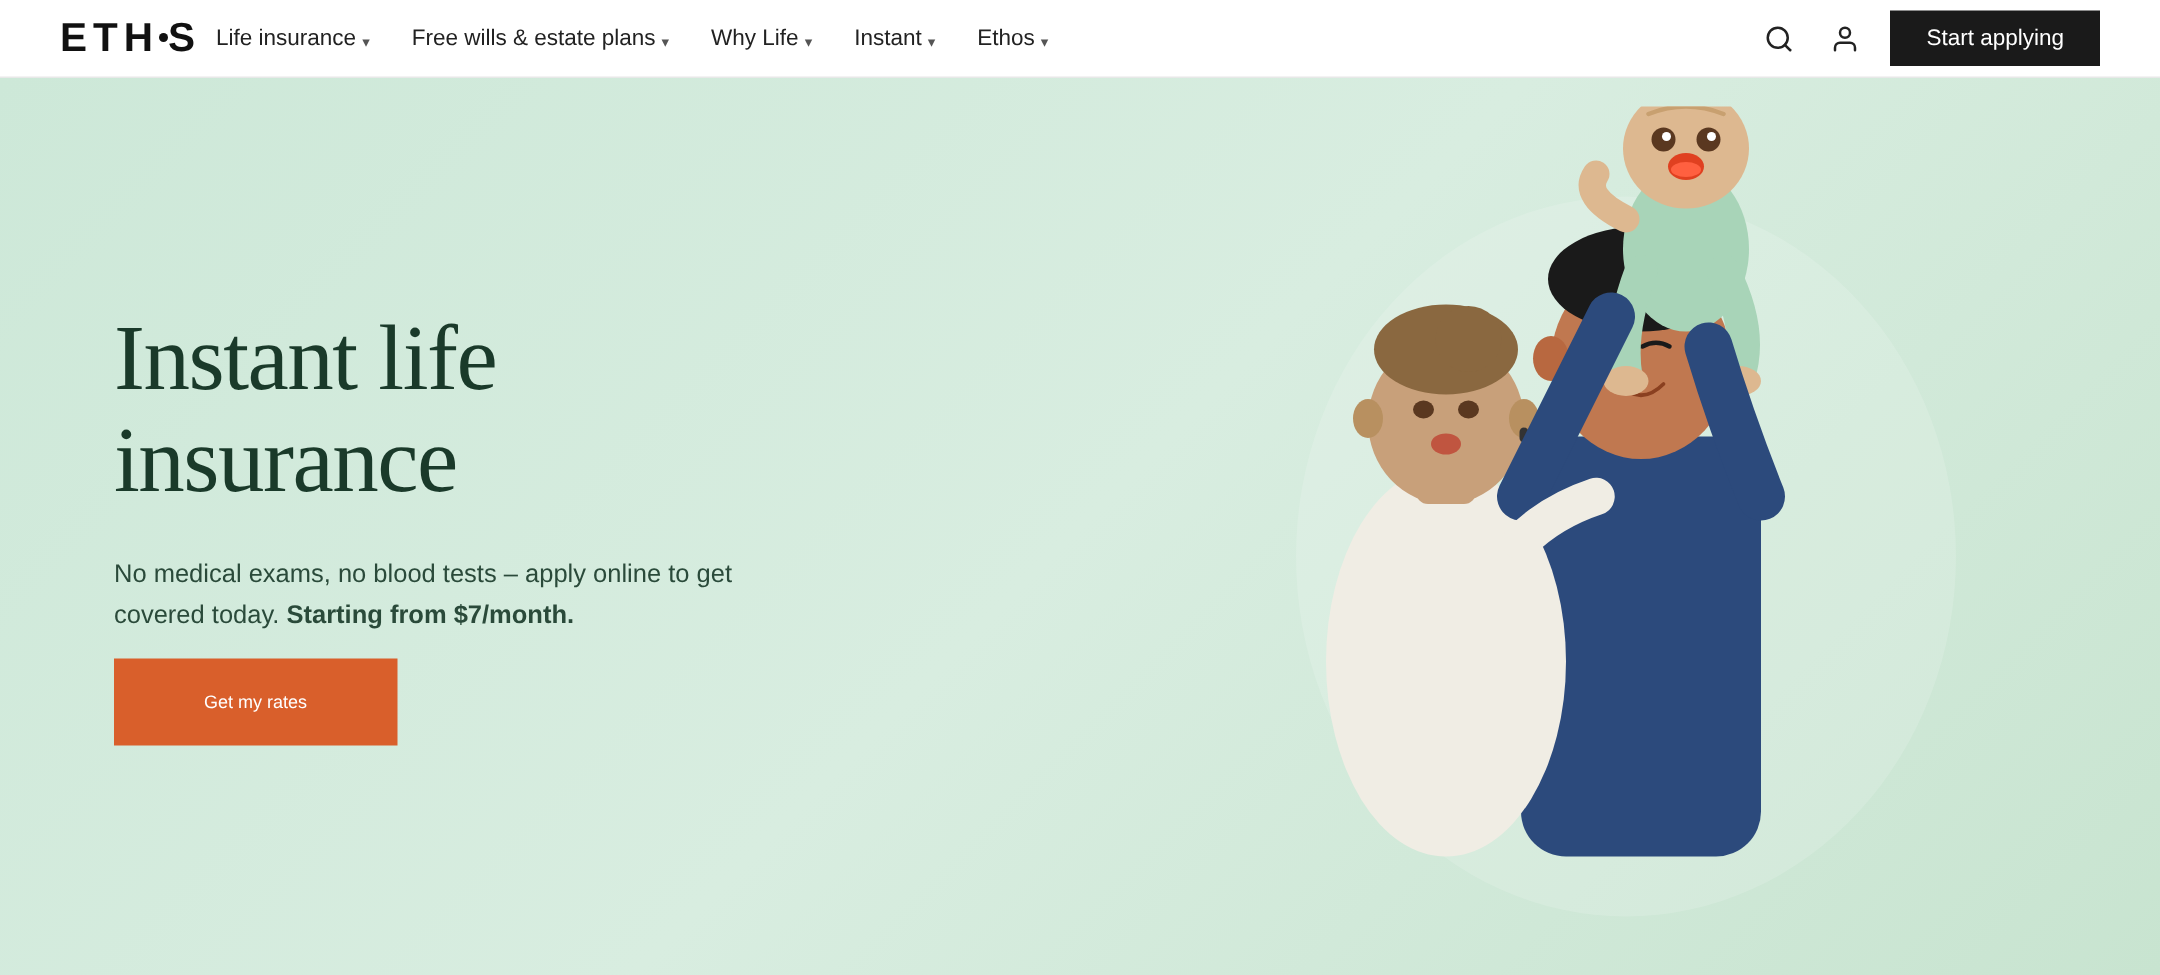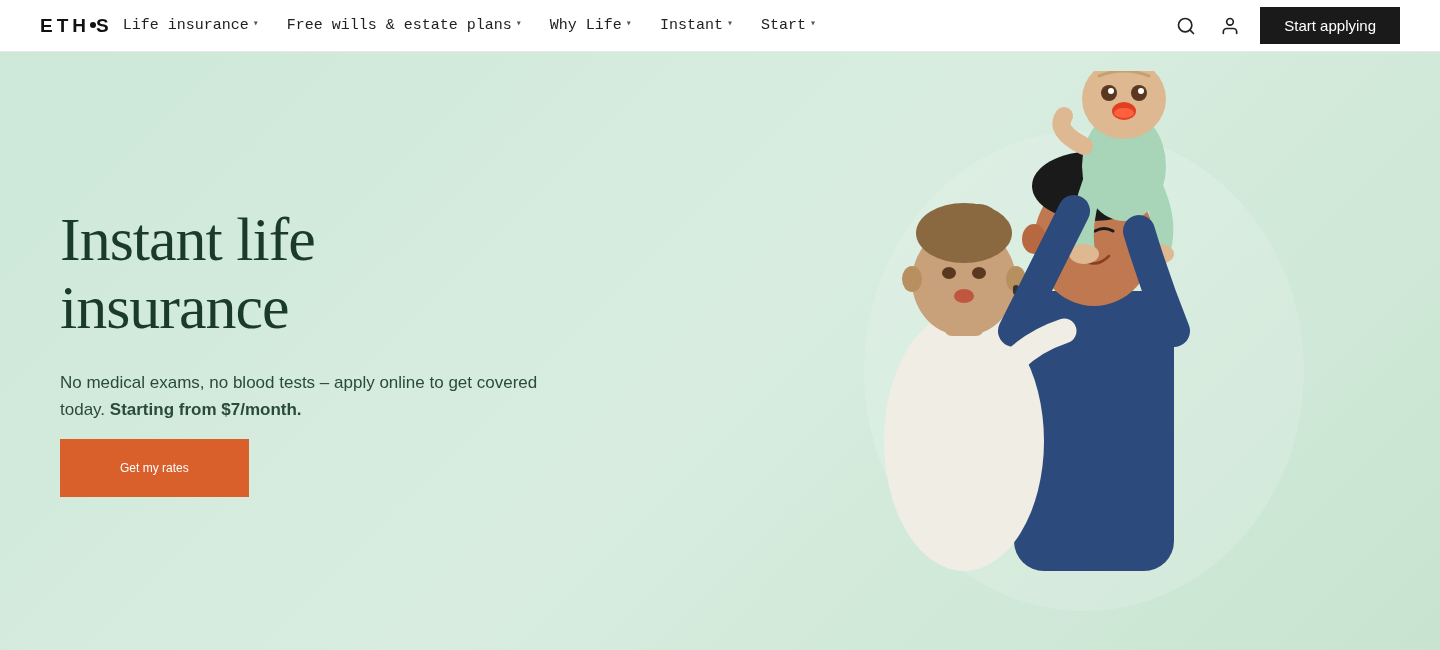--- a/index.html
+++ b/index.html
@@ -17,28 +17,28 @@
       z-index: 10;
     }
     .nav-links {
       display: flex;
       align-items: center;
       gap: 8px;
       flex: 1;
     }
     .nav-link {
       display: flex;
-      align-items: flex-start;
+      align-items: flex-end;
       gap: 4px;
       padding: 6px 10px;
       font-size: 15px;
       color: #222;
       cursor: pointer;
       white-space: nowrap;
-      font-family: Liberation Mono, monospace;
+      font-family: Liberation Sans, sans-serif;
     }
     .nav-link .chevron {
       font-size: 10px;
       color: #555;
     }
     .nav-actions {
       display: flex;
       align-items: center;
       gap: 16px;
     }
@@ -70,21 +70,21 @@
     .hero {
       background-color: #ddeedd;
       background: linear-gradient(135deg, #cde8d8 0%, #d8ede0 50%, #c8e4d0 100%);
       min-height: 598px;
       position: relative;
       display: flex;
       align-items: center;
       overflow: hidden;
     }
     .hero-content {
-      padding: 80px 60px;
+      padding: 80px 76px;
       max-width: 600px;
       z-index: 2;
       position: relative;
     }
     .hero-title {
       font-size: 62px;
       font-weight: 400;
       color: #1a3a2a;
       line-height: 1.1;
       margin-bottom: 28px;
@@ -124,21 +124,21 @@
       display: flex;
       align-items: center;
       justify-content: center;
       overflow: hidden;
     }
 
     
     .ethos-logo {
       font-family: 'Arial Black', 'Arial Bold', sans-serif;
       font-weight: 900;
-      font-size: 19px;
+      font-size: 27px;
       letter-spacing: 4px;
       color: #111;
       display: flex;
       align-items: center;
     }
     .logo-dot {
       display: inline-block;
       width: 6px;
       height: 6px;
       background: #111;
@@ -168,21 +168,21 @@
     </div>
     <div class="nav-link">
       <span>Why Life</span>
       <span class="chevron">▾</span>
     </div>
     <div class="nav-link">
       <span>Instant</span>
       <span class="chevron">▾</span>
     </div>
     <div class="nav-link">
-      <span>Start</span>
+      <span>Ethos</span>
       <span class="chevron">▾</span>
     </div>
   </div>
 
   <div class="nav-actions">
     <button class="icon-btn">
       <svg width="20" height="20" viewBox="0 0 24 24" fill="none" stroke="currentColor" stroke-width="2" stroke-linecap="round" stroke-linejoin="round">
         <circle cx="11" cy="11" r="8"></circle>
         <line x1="21" y1="21" x2="16.65" y2="16.65"></line>
       </svg>

